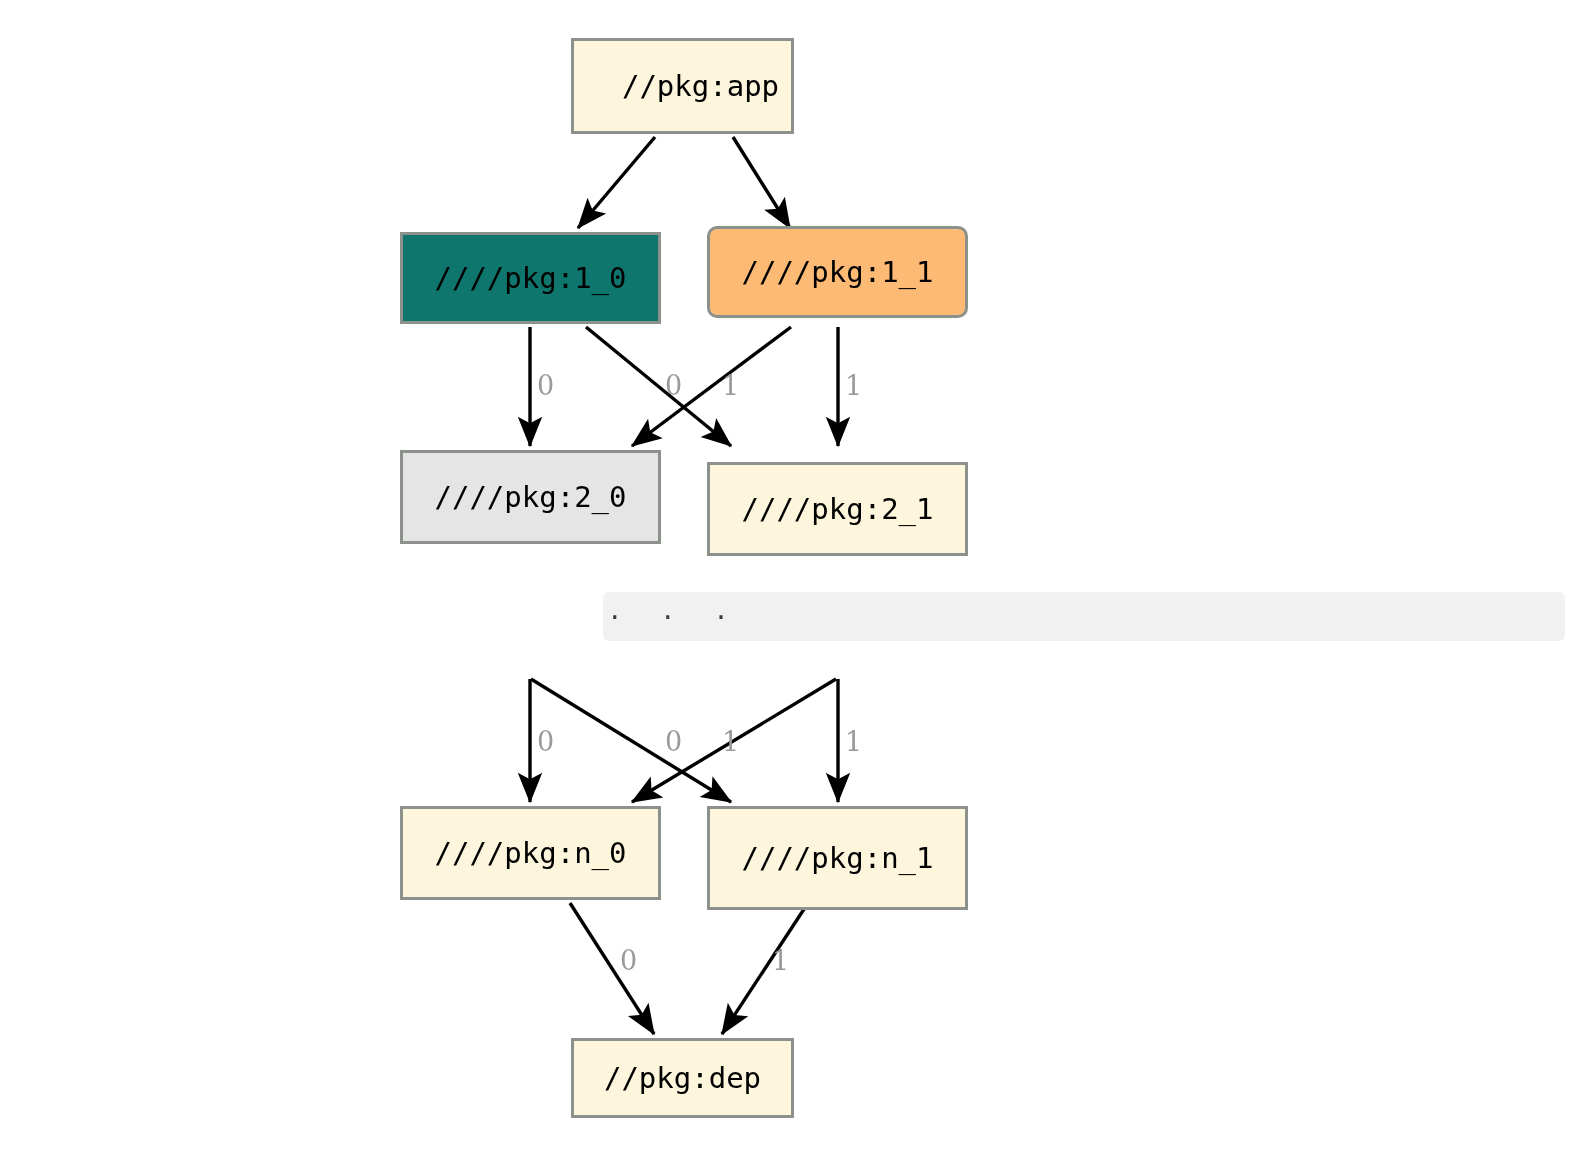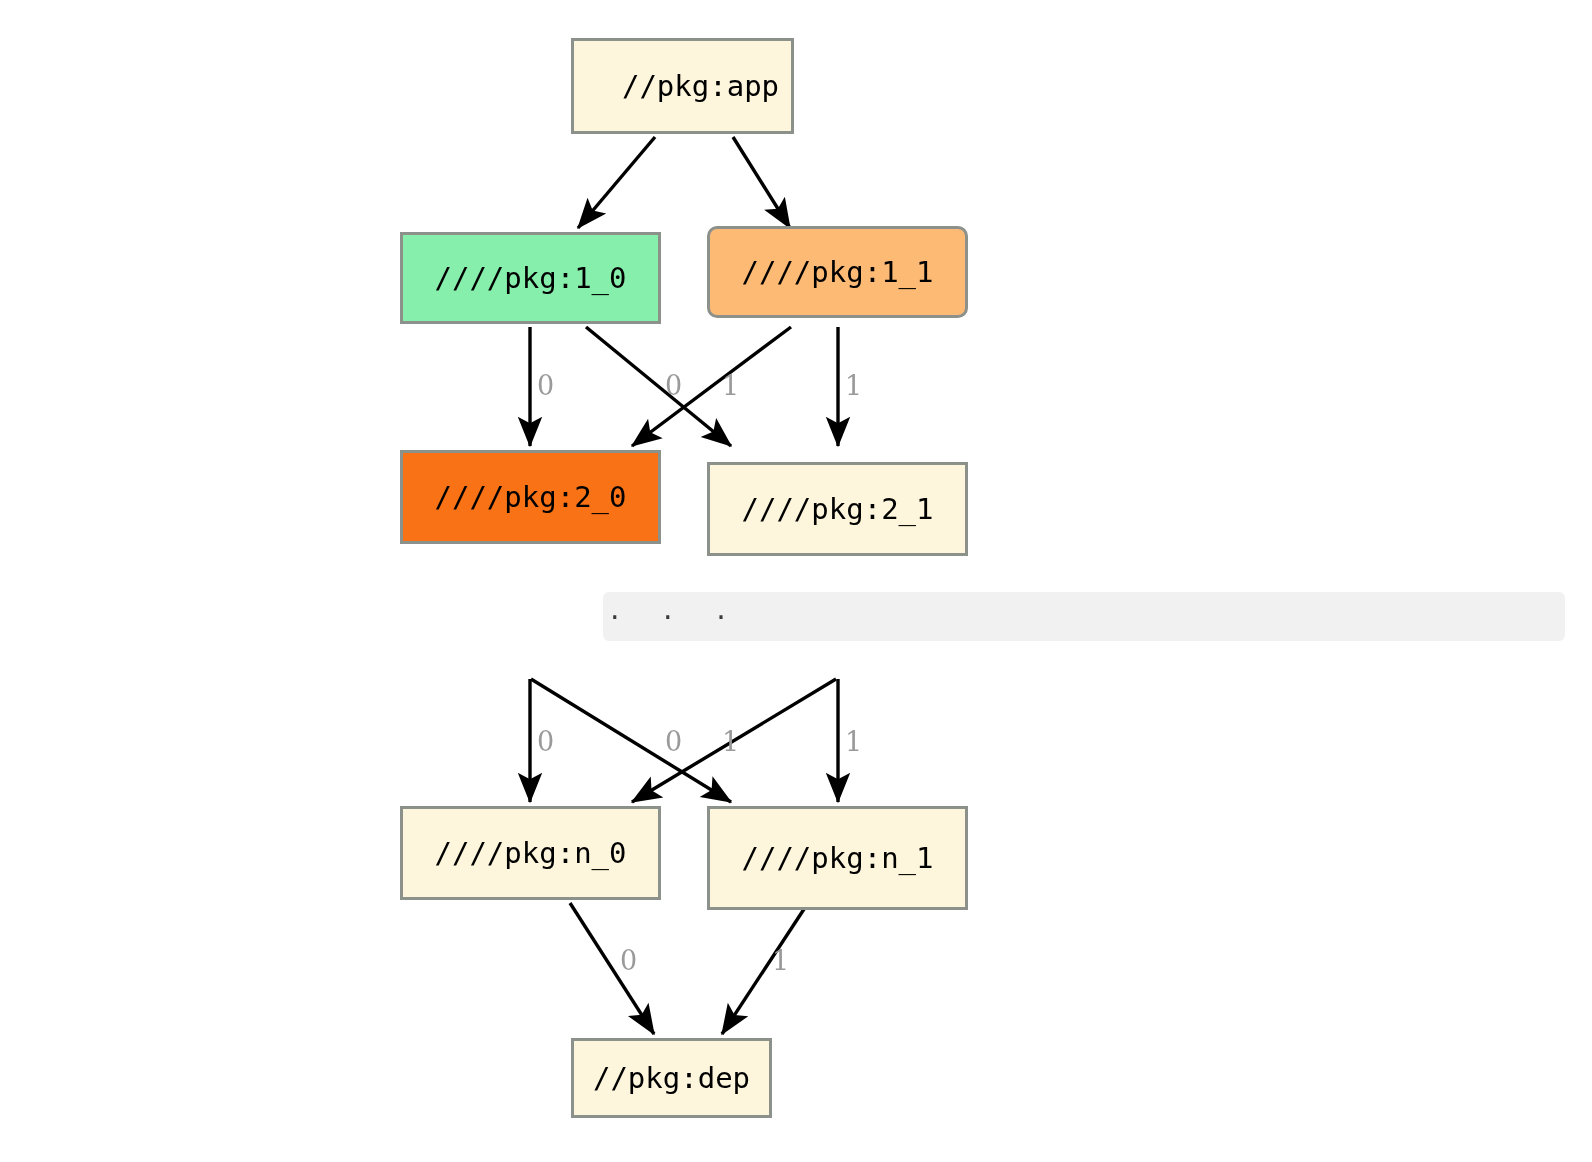--- a/index.html
+++ b/index.html
@@ -96,39 +96,39 @@
       </g>
   </svg>
 
   <div class="ellipsis-band" style="left: 603px; top: 592px; width: 962px; height: 49px; background: rgb(241, 241, 241);"></div>
   <div class="ellipsis-dots" style="left: 610px; top: 603px;">· · ·</div>
 
   <div id="nodes-layer">
       <div class="node-box" style="left: 571px; top: 38px; width: 223px; height: 96px; background: rgb(253, 246, 220); border-color: rgb(141, 145, 140); padding-left: 36px;">
         <span class="node-label">//pkg:app</span>
       </div>
-      <div class="node-box" style="left: 400px; top: 232px; width: 261px; height: 92px; background: #86efac; border-color: rgb(141, 145, 140);">
+      <div class="node-box" style="left: 400px; top: 232px; width: 261px; height: 92px; background: #0f766e; border-color: rgb(141, 145, 140);">
         <span class="node-label">////pkg:1_0</span>
       </div>
       <div class="node-box" style="left: 707px; top: 226px; width: 261px; height: 92px; background: #fdba74; border-color: rgb(141, 145, 140); border-radius: 10px;">
         <span class="node-label">////pkg:1_1</span>
       </div>
-      <div class="node-box" style="left: 400px; top: 450px; width: 261px; height: 94px; background: #f97316; border-color: rgb(141, 145, 140);">
+      <div class="node-box" style="left: 400px; top: 450px; width: 261px; height: 94px; background: #e5e5e5; border-color: rgb(141, 145, 140);">
         <span class="node-label">////pkg:2_0</span>
       </div>
       <div class="node-box" style="left: 707px; top: 450px; width: 261px; height: 94px; background: rgb(253, 246, 220); border-color: rgb(141, 145, 140); margin-top: 12px;">
         <span class="node-label">////pkg:2_1</span>
       </div>
       <div class="node-box" style="left: 400px; top: 806px; width: 261px; height: 94px; background: rgb(253, 246, 220); border-color: rgb(141, 145, 140); justify-content: center;">
         <span class="node-label">////pkg:n_0</span>
       </div>
       <div class="node-box" style="left: 707px; top: 806px; width: 261px; height: 104px; background: rgb(253, 246, 220); border-color: rgb(141, 145, 140);">
         <span class="node-label">////pkg:n_1</span>
       </div>
-      <div class="node-box" style="left: 571px; top: 1038px; width: 201px; height: 80px; background: rgb(253, 246, 220); border-color: rgb(141, 145, 140); text-align: right;">
+      <div class="node-box" style="left: 571px; top: 1038px; width: 223px; height: 80px; background: rgb(253, 246, 220); border-color: rgb(141, 145, 140); text-align: right;">
         <span class="node-label">//pkg:dep</span>
       </div>
     </div>
   <div id="edge-labels-layer">
       <div class="edge-label" style="left: 537px; top: 372px; color: rgb(154, 154, 154);">0</div>
       <div class="edge-label" style="left: 665px; top: 372px; color: rgb(154, 154, 154);">0</div>
       <div class="edge-label" style="left: 722px; top: 372px; color: rgb(154, 154, 154);">1</div>
       <div class="edge-label" style="left: 845px; top: 372px; color: rgb(154, 154, 154);">1</div>
       <div class="edge-label" style="left: 537px; top: 728px; color: rgb(154, 154, 154);">0</div>
       <div class="edge-label" style="left: 665px; top: 728px; color: rgb(154, 154, 154);">0</div>

